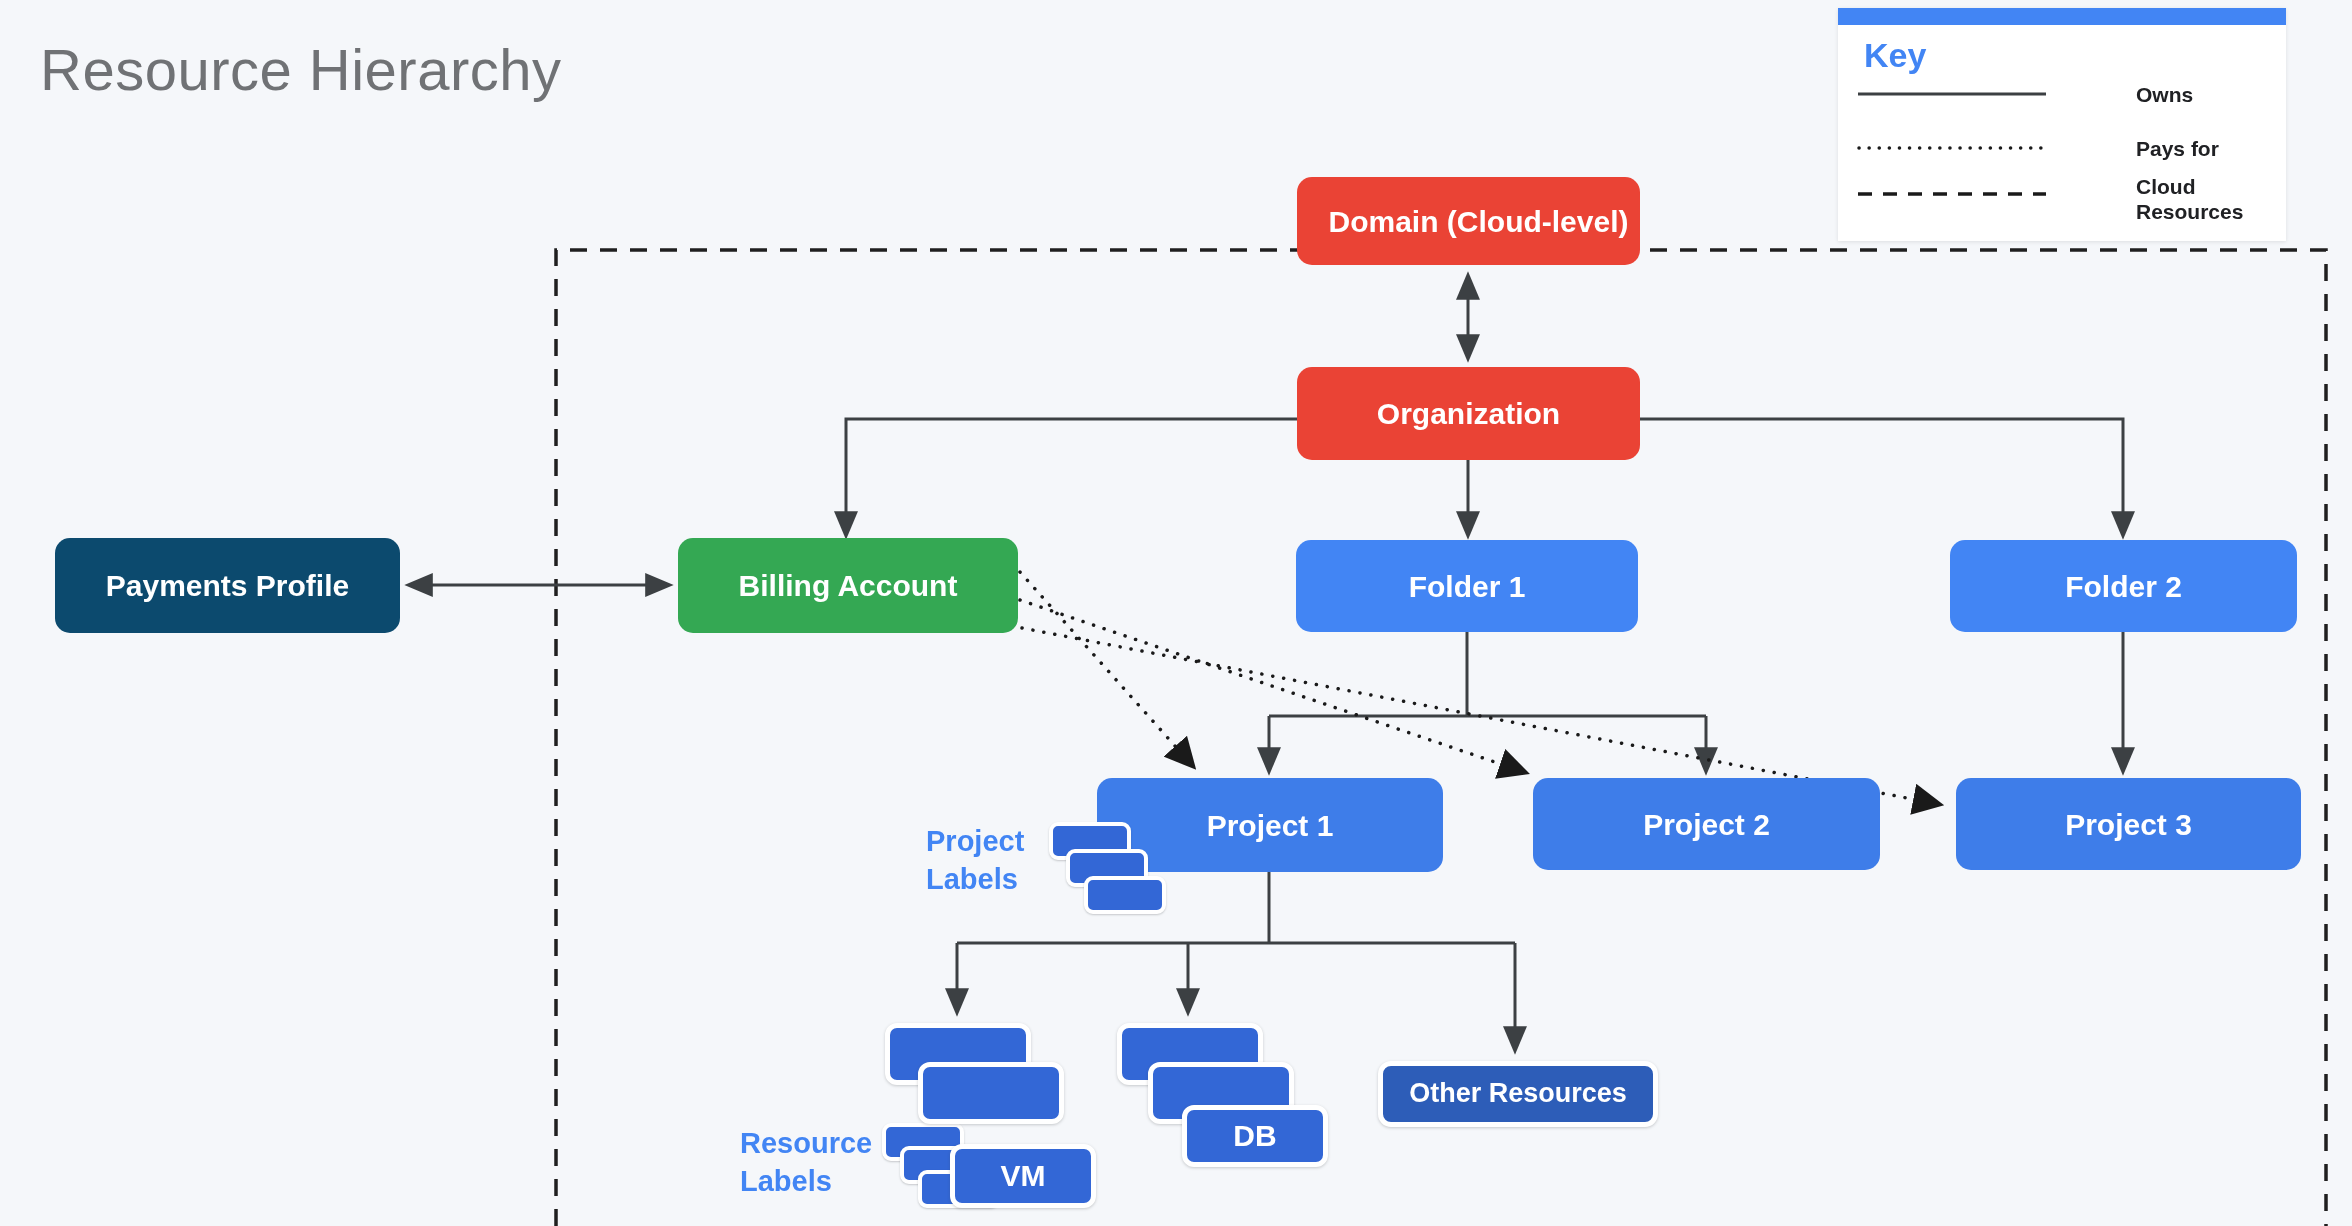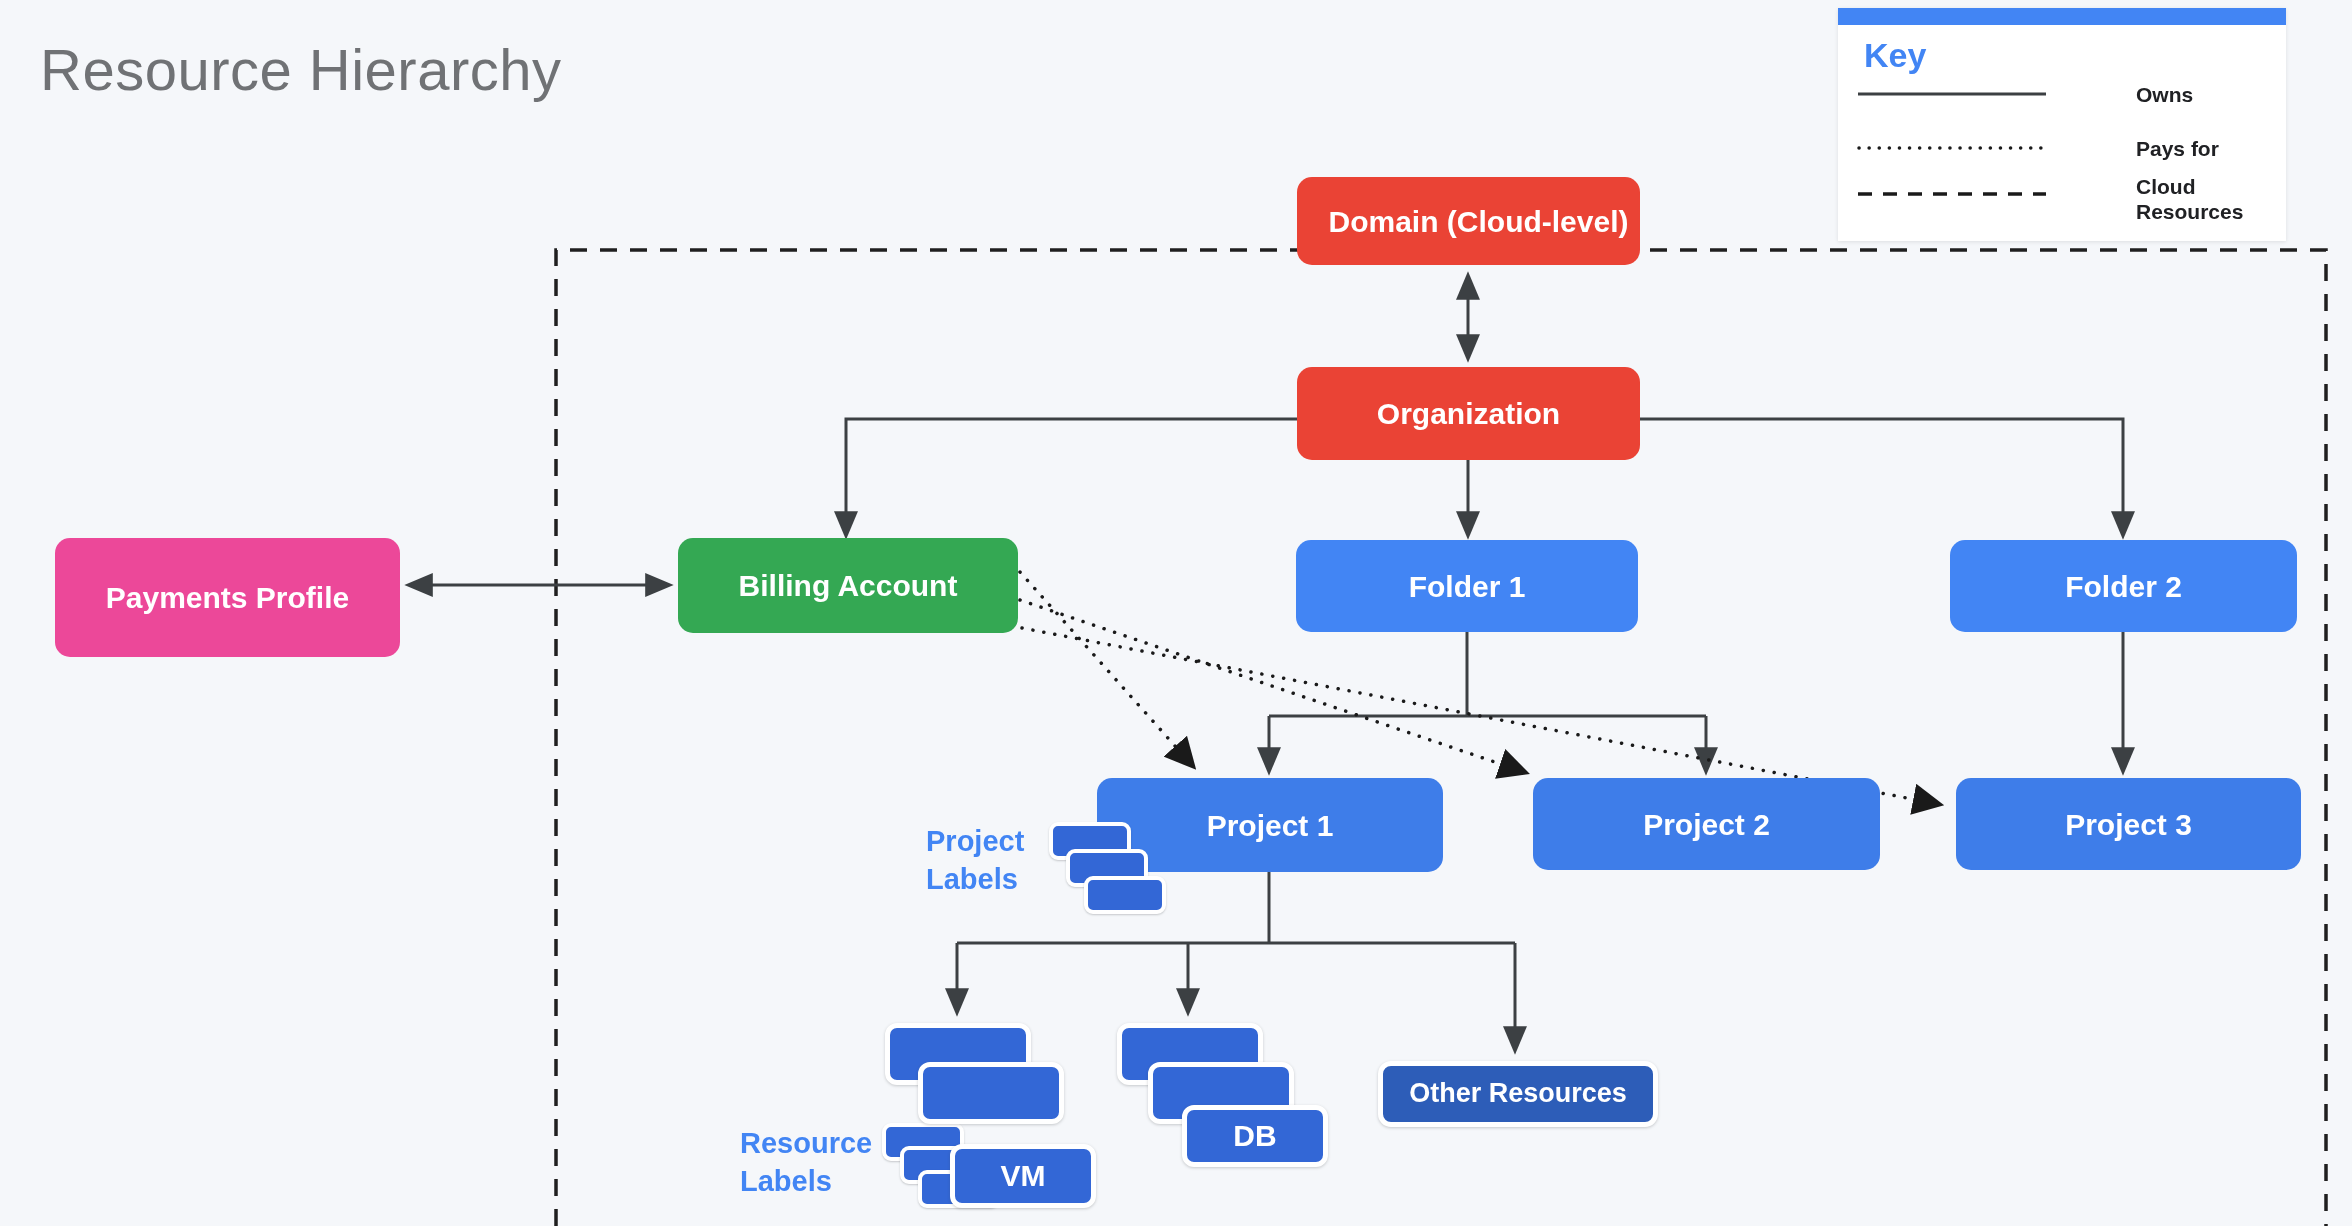--- a/index.html
+++ b/index.html
@@ -17,21 +17,21 @@
   }
 
   
   .node {
     position:absolute; display:flex; align-items:center; justify-content:center;
     color:#fff; font-weight:700; font-size:30px; border-radius:15px;
     text-align:center; line-height:1.1;
   }
   .n-domain   { left:1297px; top:177px; width:343px; height:88px; background:#EA4335;padding-left:20px; }
   .n-org      { left:1297px; top:367px; width:343px; height:93px; background:#EA4335; }
-  .n-payments { left:55px;   top:538px; width:345px; height:119px; background:#ec4899; }
+  .n-payments { left:55px;   top:538px; width:345px; height:95px; background:#0c4a6e; }
   .n-billing  { left:678px;  top:538px; width:340px; height:95px; background:#34A853; }
   .n-folder1  { left:1296px; top:540px; width:342px; height:92px; background:#4285F4; }
   .n-folder2  { left:1950px; top:540px; width:347px; height:92px; background:#4285F4; }
   .n-project1 { left:1097px; top:778px; width:346px; height:94px; background:#3E7DE9; }
   .n-project2 { left:1533px; top:778px; width:347px; height:92px; background:#3E7DE9; }
   .n-project3 { left:1956px; top:778px; width:345px; height:92px; background:#3E7DE9; }
   .n-other    { left:1378px; top:1061px; width:280px; height:66px; background:#2D5DB8;
                 border:5px solid #fff; border-radius:13px; font-size:27px;
                 box-shadow:0 1px 3px rgba(60,64,67,.25); }
 

